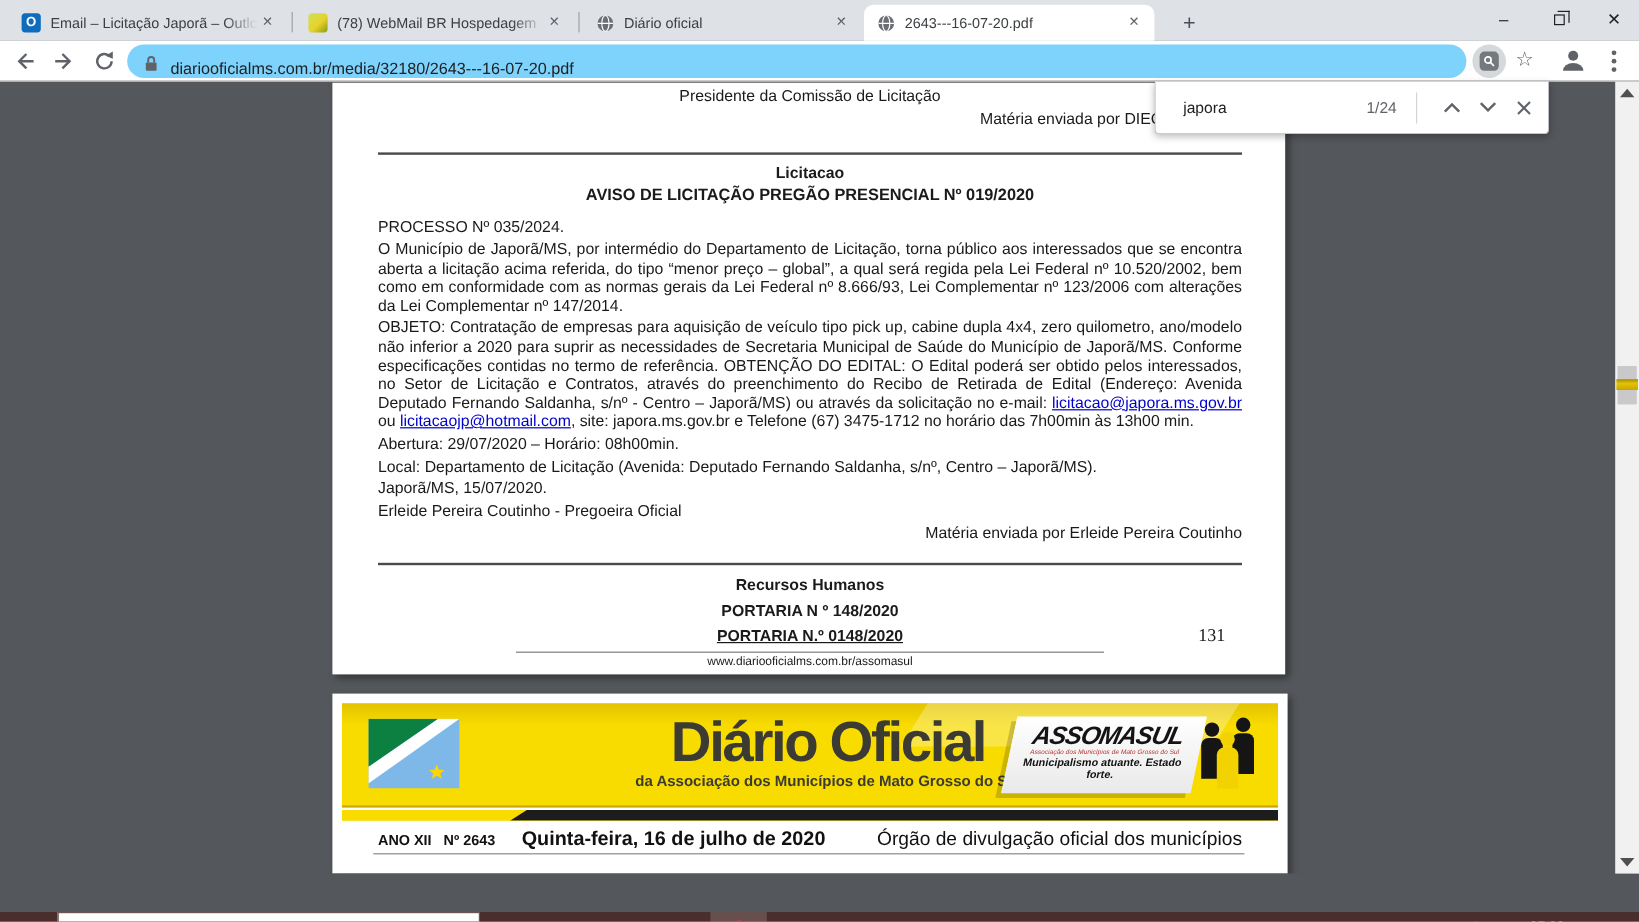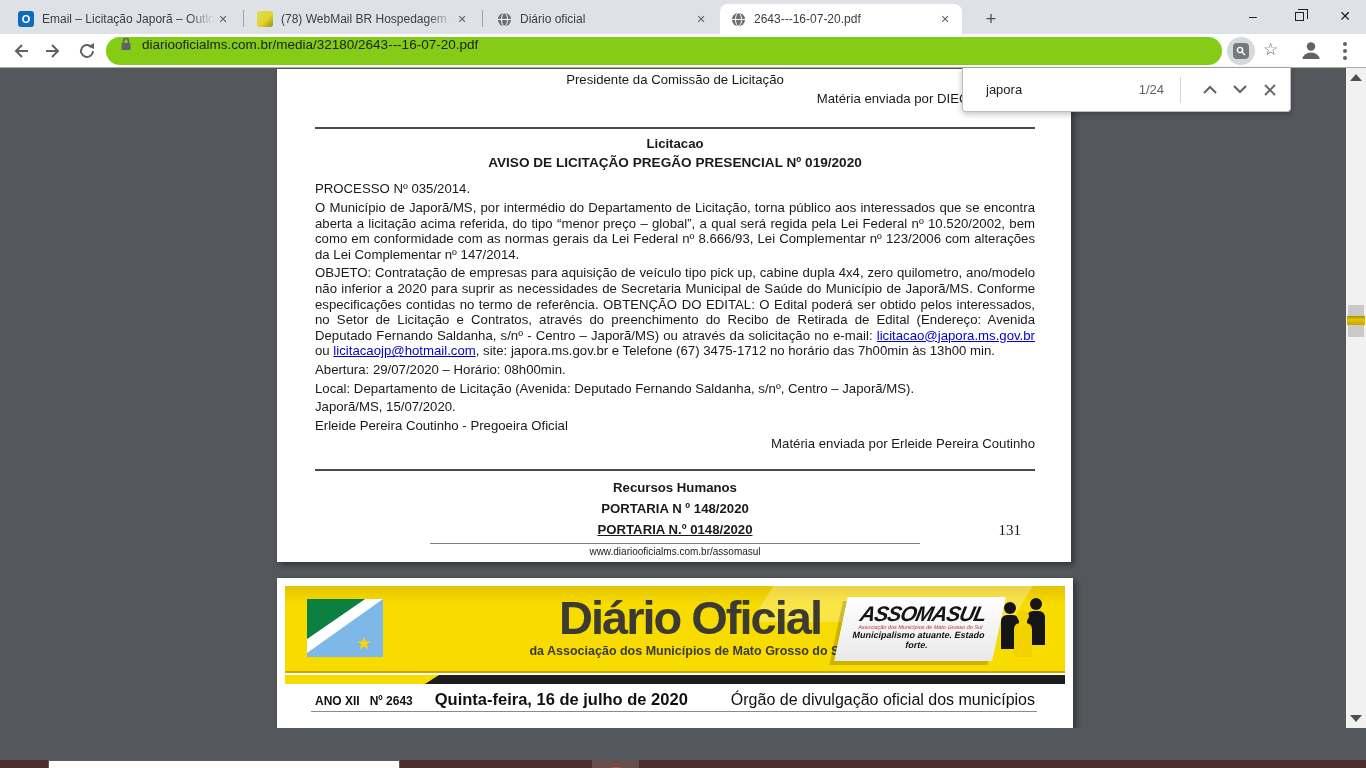--- a/index.html
+++ b/index.html
@@ -20,21 +20,21 @@
   .fav.outlook { background:#0f6cbd; color:#fff; font-size:11px; font-weight:bold; border-radius:3px; }
   .fav.webmail { background:linear-gradient(135deg,#cce25a 0%,#e8d22a 55%,#8a9b12 100%); border-radius:3px; }
   .winbtn { top:0; width:46px; height:32px; display:flex; align-items:center; justify-content:center; color:#202124; font-size:14px; }
   .restore-glyph { width:9px; height:9px; border:1px solid #202124; position:relative; background:#dee1e6; }
   .restore-glyph:before { content:""; position:absolute; left:2px; top:-4px; width:9px; height:9px; border:1px solid #202124; border-left:none; border-bottom:none; }
   .newtab { left:978px; top:7px; width:26px; height:26px; text-align:center; line-height:25px; font-size:18px; color:#4b4f54; }
 
   
   #toolbar { left:0; top:34px; width:1366px; height:34px; background:#fff; border-bottom:1px solid #ababab; }
   .navic { top:4px; width:26px; height:26px; display:flex; align-items:center; justify-content:center; }
-  #omnibox { left:106px; top:3px; width:1116px; height:28px; background:#84cc16; border-radius:14px; display:flex; align-items:flex-start; padding:0 14px; }
+  #omnibox { left:106px; top:3px; width:1116px; height:28px; background:#7dd3fc; border-radius:14px; display:flex; align-items:flex-end; padding:0 14px; }
   #omnibox .url { font-size:13.5px; color:#202124; margin-left:10px; }
   .findchip { left:1227px; top:3px; width:28px; height:28px; background:#d6d9dc; border-radius:50%; display:flex; align-items:center; justify-content:center; }
   .findchip .inner { width:16px; height:16px; background:#75787c; border-radius:4px; display:flex; align-items:center; justify-content:center; }
   .star { left:1263px; top:5px; font-size:17px; color:#5f6368; }
   .kebab { left:1343px; top:8px; width:4px; }
   .kebab i { display:block; width:4px; height:4px; border-radius:50%; background:#5f6368; margin-bottom:3px; }
 
   
   #content { left:0; top:69px; width:1346px; height:659px; background:#54575b; overflow:hidden; }
   #page1 { left:277px; top:-1px; width:794px; height:494px; background:#fff; box-shadow:3px 3px 6px rgba(0,0,0,.4);
@@ -220,21 +220,21 @@
   </div>
 
   <div id="content" class="ab">
 
     <div id="page1" class="ab">
       <p class="ctr">Presidente da Comissão de Licitação</p>
       <p class="rgt" style="padding-right:24px">Matéria enviada por DIEGA GON</p>
       <div class="rule" style="margin-top:21px"></div>
       <p class="ctr b" style="margin-top:7px">Licitacao</p>
       <p class="ctr b" style="font-size:13.6px">AVISO DE LICITAÇÃO PREGÃO PRESENCIAL Nº 019/2020</p>
-      <p style="margin-top:11px">PROCESSO Nº 035/2014.</p>
+      <p style="margin-top:11px">PROCESSO Nº 035/2024.</p>
       <p class="jst" style="margin-top:2px">O Município de Japorã/MS, por intermédio do Departamento de Licitação, torna público aos interessados que se encontra aberta a licitação acima referida, do tipo “menor preço – global”, a qual será regida pela Lei Federal nº 10.520/2002, bem como em conformidade com as normas gerais da Lei Federal nº 8.666/93, Lei Complementar nº 123/2006 com alterações da Lei Complementar nº 147/2014.</p>
       <p class="jst" style="margin-top:3px"><span>OBJETO: Contratação de empresas para aquisição de veículo tipo pick up, cabine dupla 4x4, zero quilometro, ano/modelo não inferior a 2020 para suprir as necessidades de Secretaria Municipal de Saúde do Município de Japorã/MS. Conforme especificações contidas no termo de referência. OBTENÇÃO DO EDITAL: O Edital poderá ser obtido pelos interessados, no Setor de Licitação e Contratos, através do preenchimento do Recibo de Retirada de Edital (Endereço: Avenida Deputado Fernando Saldanha, s/nº - Centro – Japorã/MS) ou através da solicitação no e-mail: </span><a class="doclink" href="#">licitacao@japora.ms.gov.br</a><span> ou </span><a class="doclink" href="#">licitacaojp@hotmail.com</a><span>, site: japora.ms.gov.br e Telefone (67) 3475-1712 no horário das 7h00min às 13h00 min.</span></p>
       <p style="margin-top:0">Abertura: 29/07/2020 – Horário: 08h00min.</p>
       <p>Local: Departamento de Licitação (Avenida: Deputado Fernando Saldanha, s/nº, Centro – Japorã/MS).</p>
       <p>Japorã/MS, 15/07/2020.</p>
       <p>Erleide Pereira Coutinho -  Pregoeira Oficial</p>
       <p class="rgt" style="margin-top:1px">Matéria enviada por Erleide Pereira Coutinho</p>
       <div class="rule" style="margin-top:17px"></div>
       <p class="ctr b" style="margin-top:8px;line-height:18px">Recursos Humanos</p>
       <p class="ctr b" style="line-height:18px">PORTARIA N º 148/2020</p>

